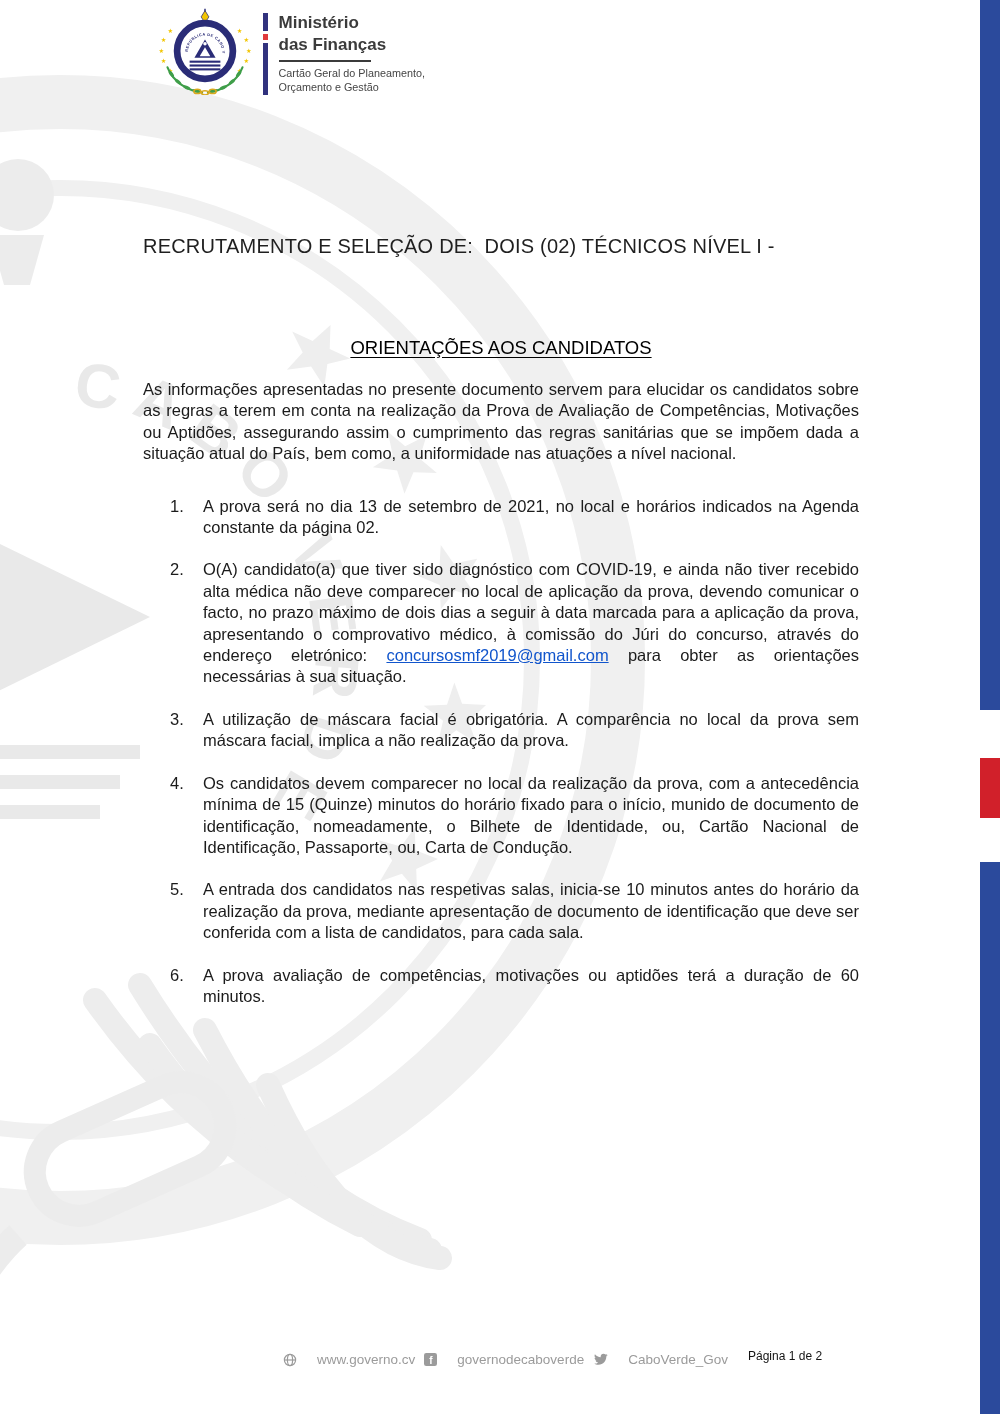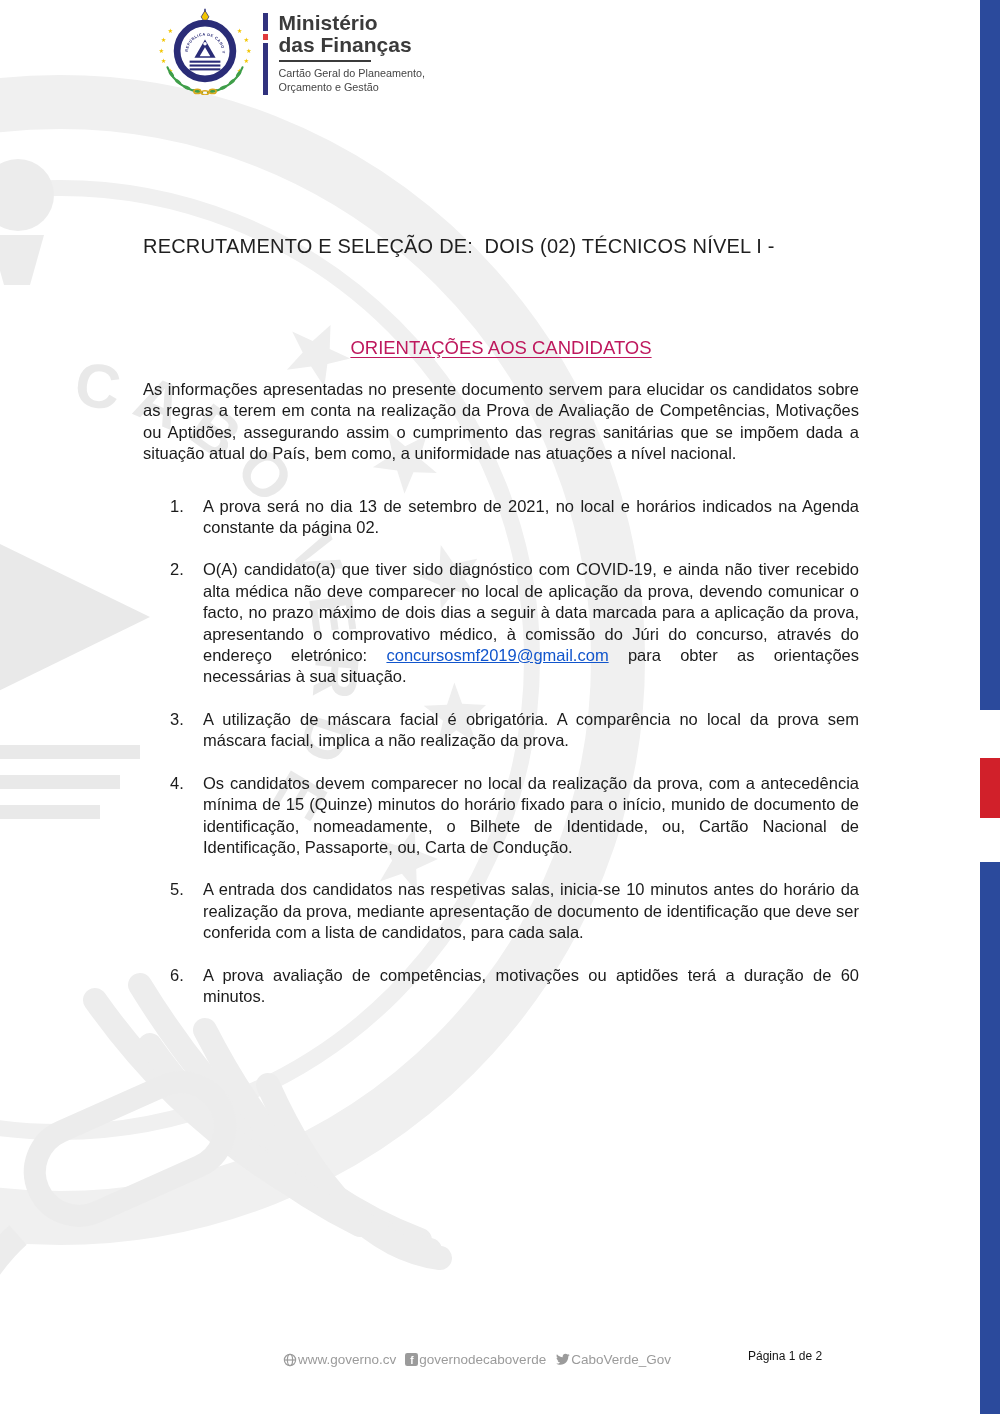--- a/index.html
+++ b/index.html
@@ -21,40 +21,40 @@
 
   
   header{position:absolute;top:7px;left:155px;display:flex;align-items:flex-start;}
   .emblem{display:block;}
   .sep{display:flex;flex-direction:column;width:4.5px;margin:6px 11px 0 8px;}
   .sep .s1{height:18px;background:var(--header-bar);}
   .sep .gap{height:3px;}
   .sep .s2{height:6px;background:var(--header-red);}
   .sep .s3{height:52px;background:var(--header-bar);}
   .mtext{padding-top:5px;}
-  .m-line{font-size:21px;font-weight:bold;color:#3b3b3b;line-height:22px;}
+  .m-line{font-size:17px;font-weight:bold;color:#3b3b3b;line-height:22px;}
   .rule{width:92px;height:2px;background:#3b3b3b;margin:4px 0 5px;}
   .d-line{font-size:10.8px;color:#454545;line-height:13.5px;}
 
   
   main{position:absolute;top:233px;left:143px;width:716px;}
   .title{font-size:20px;line-height:27px;font-weight:400;color:#1f1f1f;letter-spacing:.2px;}
   .title span{white-space:pre-wrap;}
   .concurso{margin-top:26px;text-align:center;font-size:18px;color:#1f1f1f;}
-  .heading{margin-top:50px;text-align:center;font-size:18.5px;font-weight:400;color:#be185d;text-decoration:underline;text-underline-offset:3px;}
+  .heading{margin-top:50px;text-align:center;font-size:18.5px;font-weight:400;color:#000000;text-decoration:underline;text-underline-offset:3px;}
   .intro{margin-top:20px;font-size:16.5px;line-height:21.4px;text-align:justify;}
   ol.rules{margin-top:31px;list-style:none;padding-left:27px;}
   ol.rules li{display:flex;margin-bottom:21px;font-size:16.5px;line-height:21.4px;}
   ol.rules .num{flex:0 0 33px;}
   ol.rules .txt{flex:1;text-align:justify;}
   a.email{color:var(--link);text-decoration:underline;cursor:pointer;}
 
   
   .social{position:absolute;top:1352px;left:283px;display:flex;align-items:center;gap:9px;color:var(--footer-gray);font-size:13.5px;z-index:1;}
-  .social .pair{display:flex;align-items:center;gap:1px;}
+  .social .pair{display:flex;align-items:center;gap:20px;}
   .social svg{display:block;}
   .pageno{position:absolute;top:1349px;left:748px;font-size:12px;color:#141414;z-index:1;}
 </style>
 </head>
 <body>
 
 <div class="page">
 
   <svg class="watermark" width="1000" height="1414" viewBox="0 0 1000 1414" aria-hidden="true">
     <defs>

